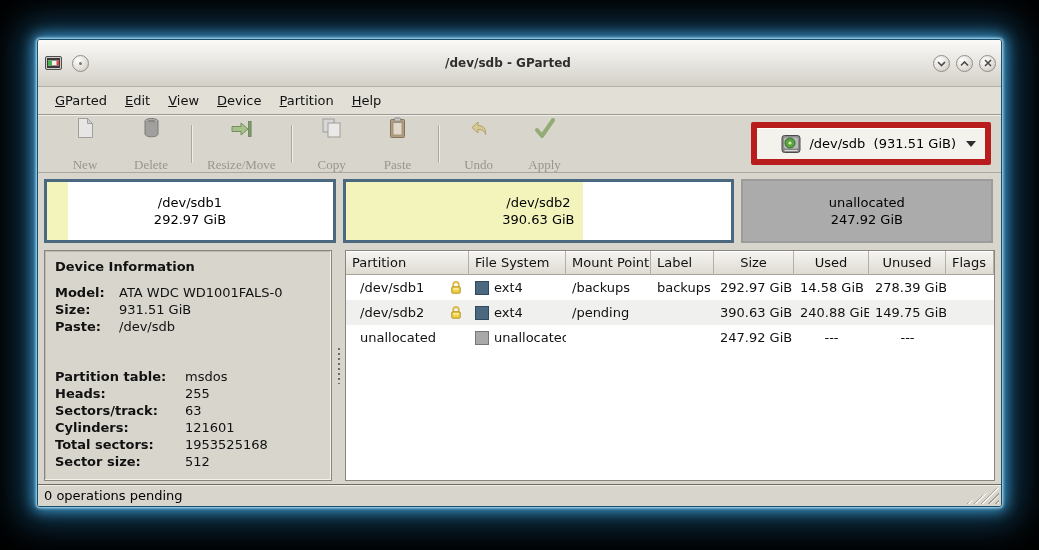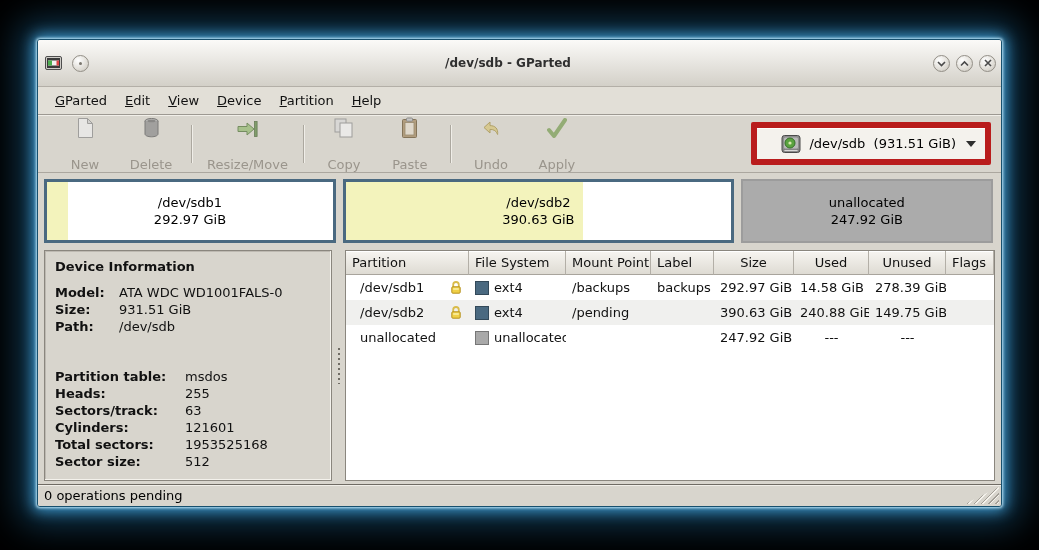--- a/index.html
+++ b/index.html
@@ -39,21 +39,21 @@
   .menu-item .mnem{text-decoration:underline;}
   
   .toolbar{
     height:57px;flex:0 0 57px;display:flex;align-items:center;
     background:#d8d5cd;border-bottom:1px solid #aba79f;
     box-shadow:inset 0 1px 0 #f1efe9;padding:0 10px 0 14px;
   }
   .tbtn{display:flex;flex-direction:column;align-items:center;justify-content:center;
     min-width:50px;padding:3px 8px 2px;color:#9a958c;}
   .tbtn .ico{height:23px;display:flex;align-items:flex-end;opacity:.75;filter:grayscale(25%);}
-  .tbtn .lbl{font-size:13px;margin-top:18px;}
+  .tbtn .lbl{font-size:13px;margin-top:18px;font-family:Liberation Serif, serif;}
   .tsep{width:1px;height:38px;background:#aca89f;box-shadow:1px 0 0 #f0eee8;margin:0 7px;}
   
   .combo{
     margin-left:auto;display:flex;align-items:center;height:31px;
     background:#f4f2ed;border:6px solid #b91c1c;border-radius:2px;
     box-shadow:inset 0 1px 0 #fff;padding:0 9px 0 23px;
   }
   .combo .ctext{margin:0 10px 0 7px;white-space:pre;font-size:13px;color:#000;}
   .caret{width:0;height:0;border-left:5px solid transparent;border-right:5px solid transparent;
     border-top:6px solid #2e2e2e;}
@@ -254,21 +254,21 @@
   </div>
 
   <div class="main">
     <div class="devpanel">
       <div class="devtitle">Device Information</div>
       <div class="dgrid g1">
         <div class="dlabel">Model:</div>
         <div>ATA WDC WD1001FALS-0</div>
         <div class="dlabel">Size:</div>
         <div>931.51 GiB</div>
-        <div class="dlabel">Path:</div>
+        <div class="dlabel">Paste:</div>
         <div>/dev/sdb</div>
       </div>
       <div class="dgrid g2">
         <div class="dlabel">Partition table:</div>
         <div>msdos</div>
         <div class="dlabel">Heads:</div>
         <div>255</div>
         <div class="dlabel">Sectors/track:</div>
         <div>63</div>
         <div class="dlabel">Cylinders:</div>

